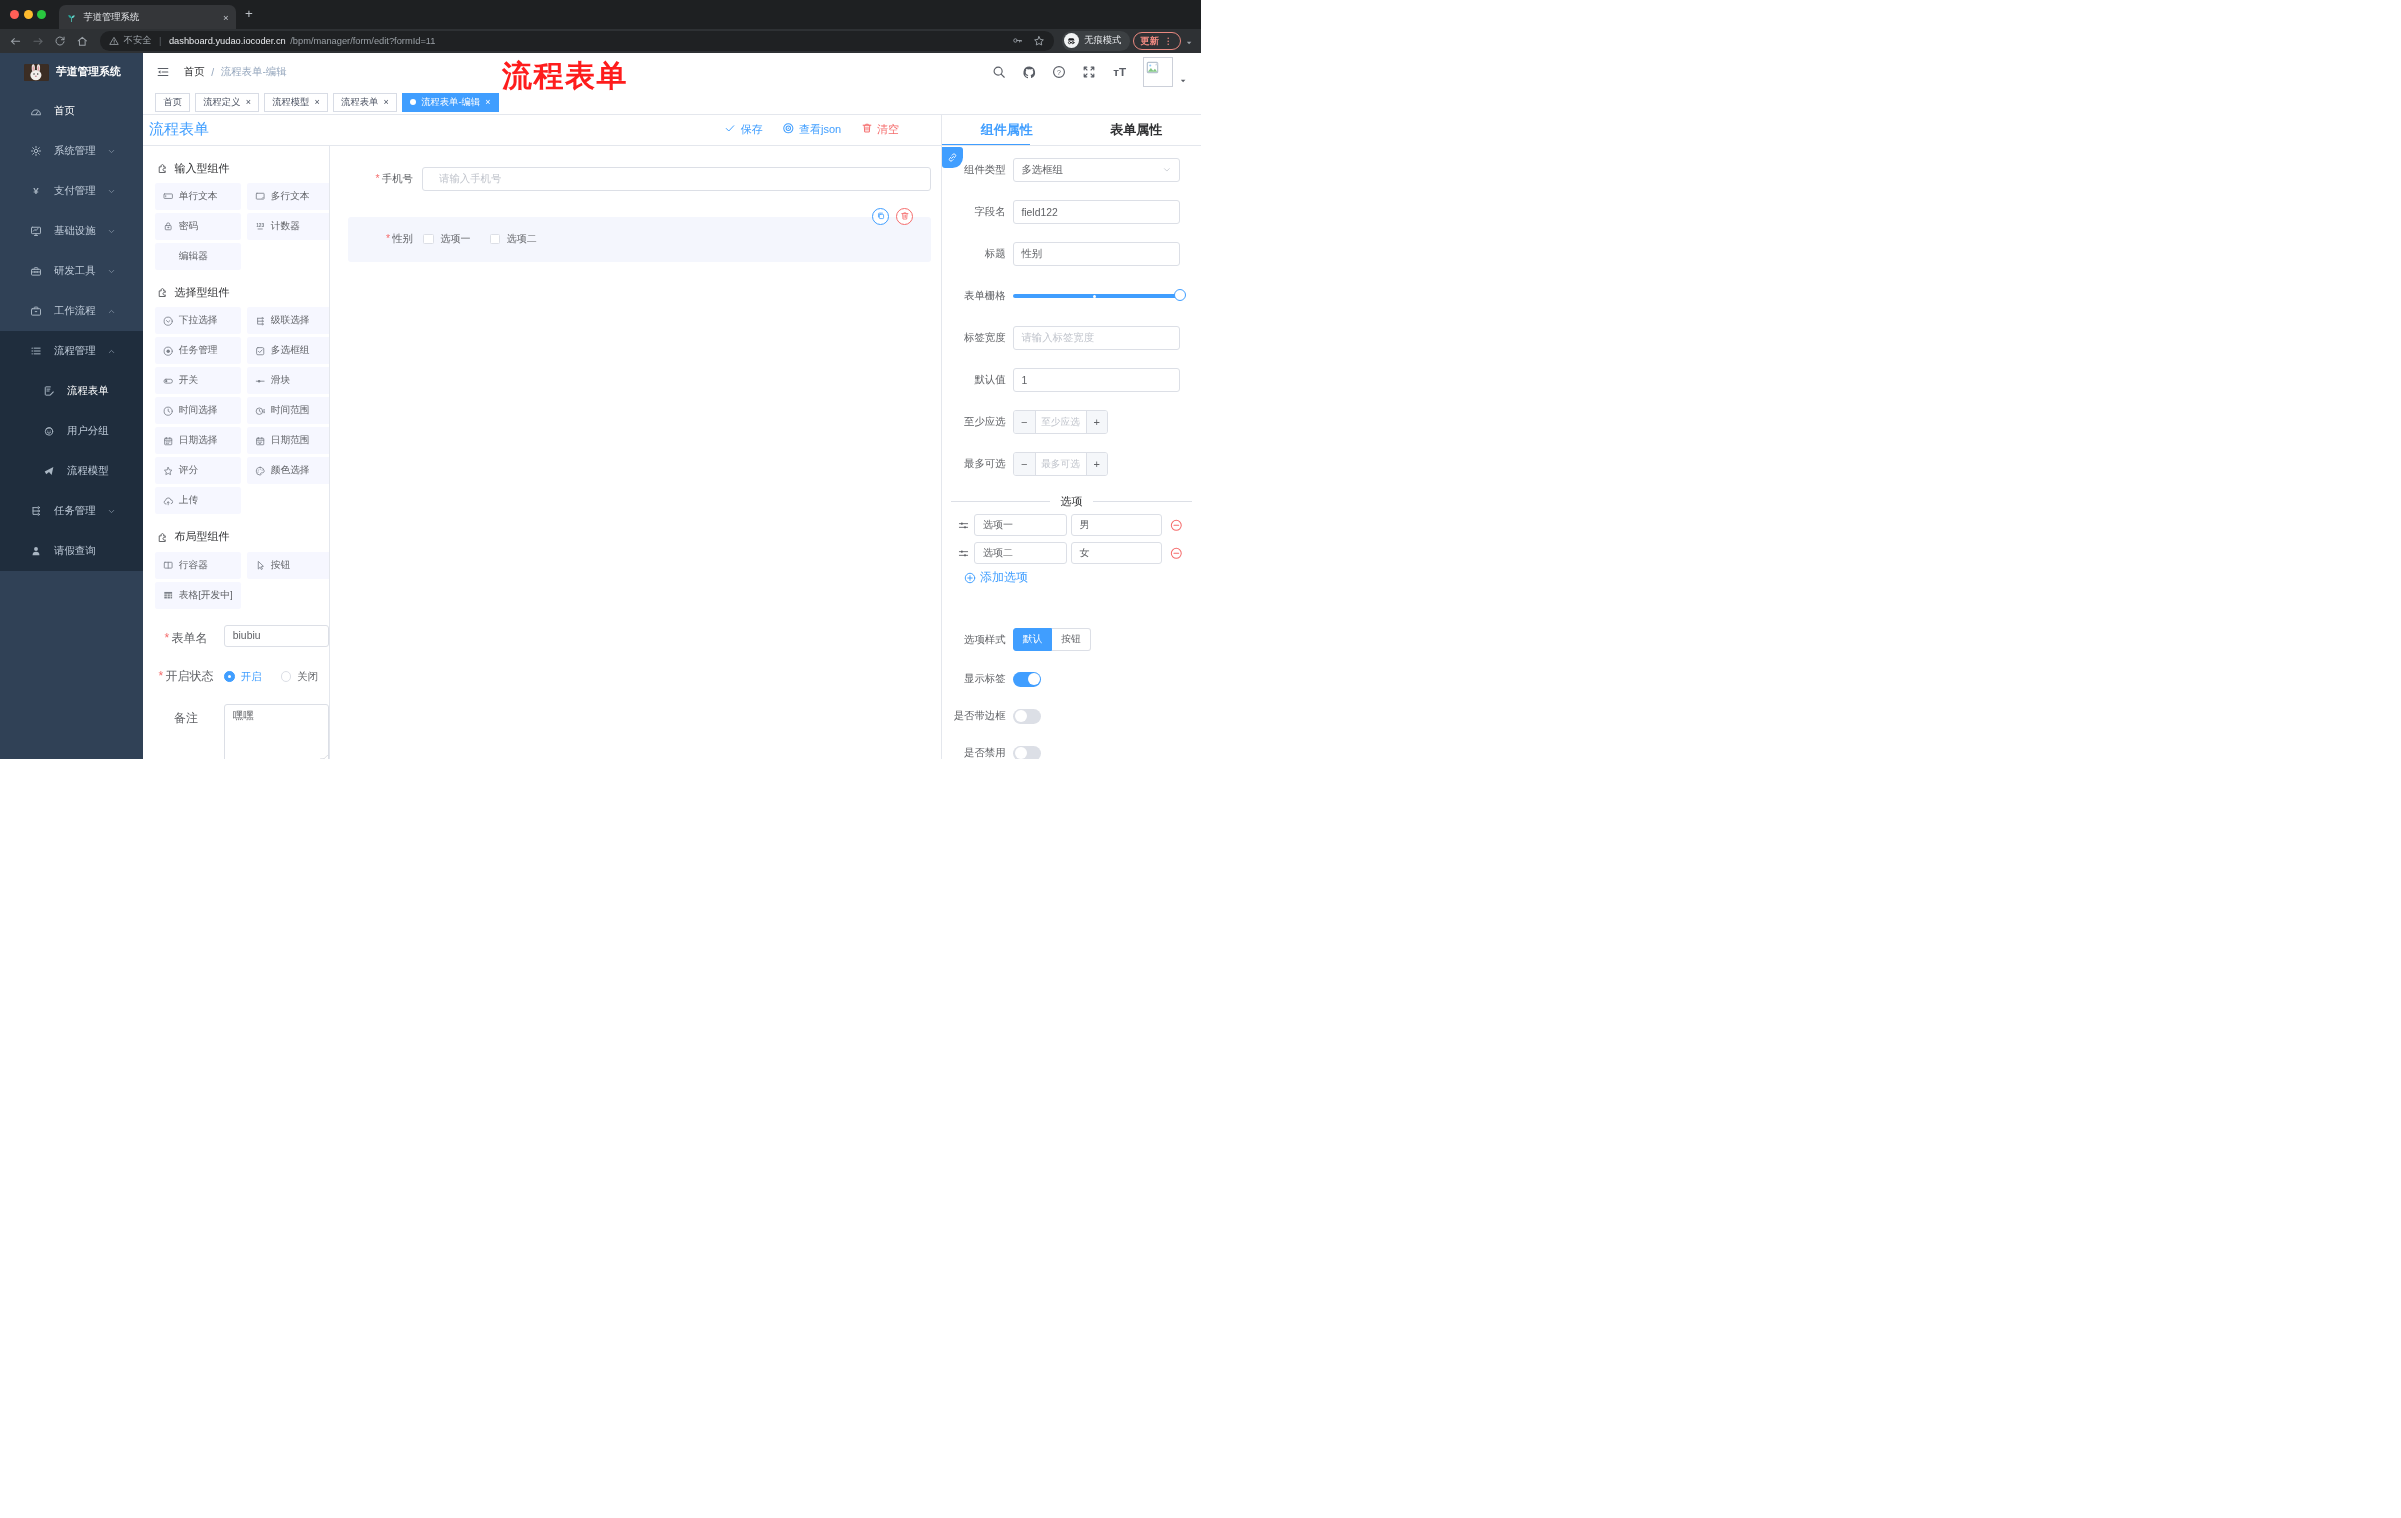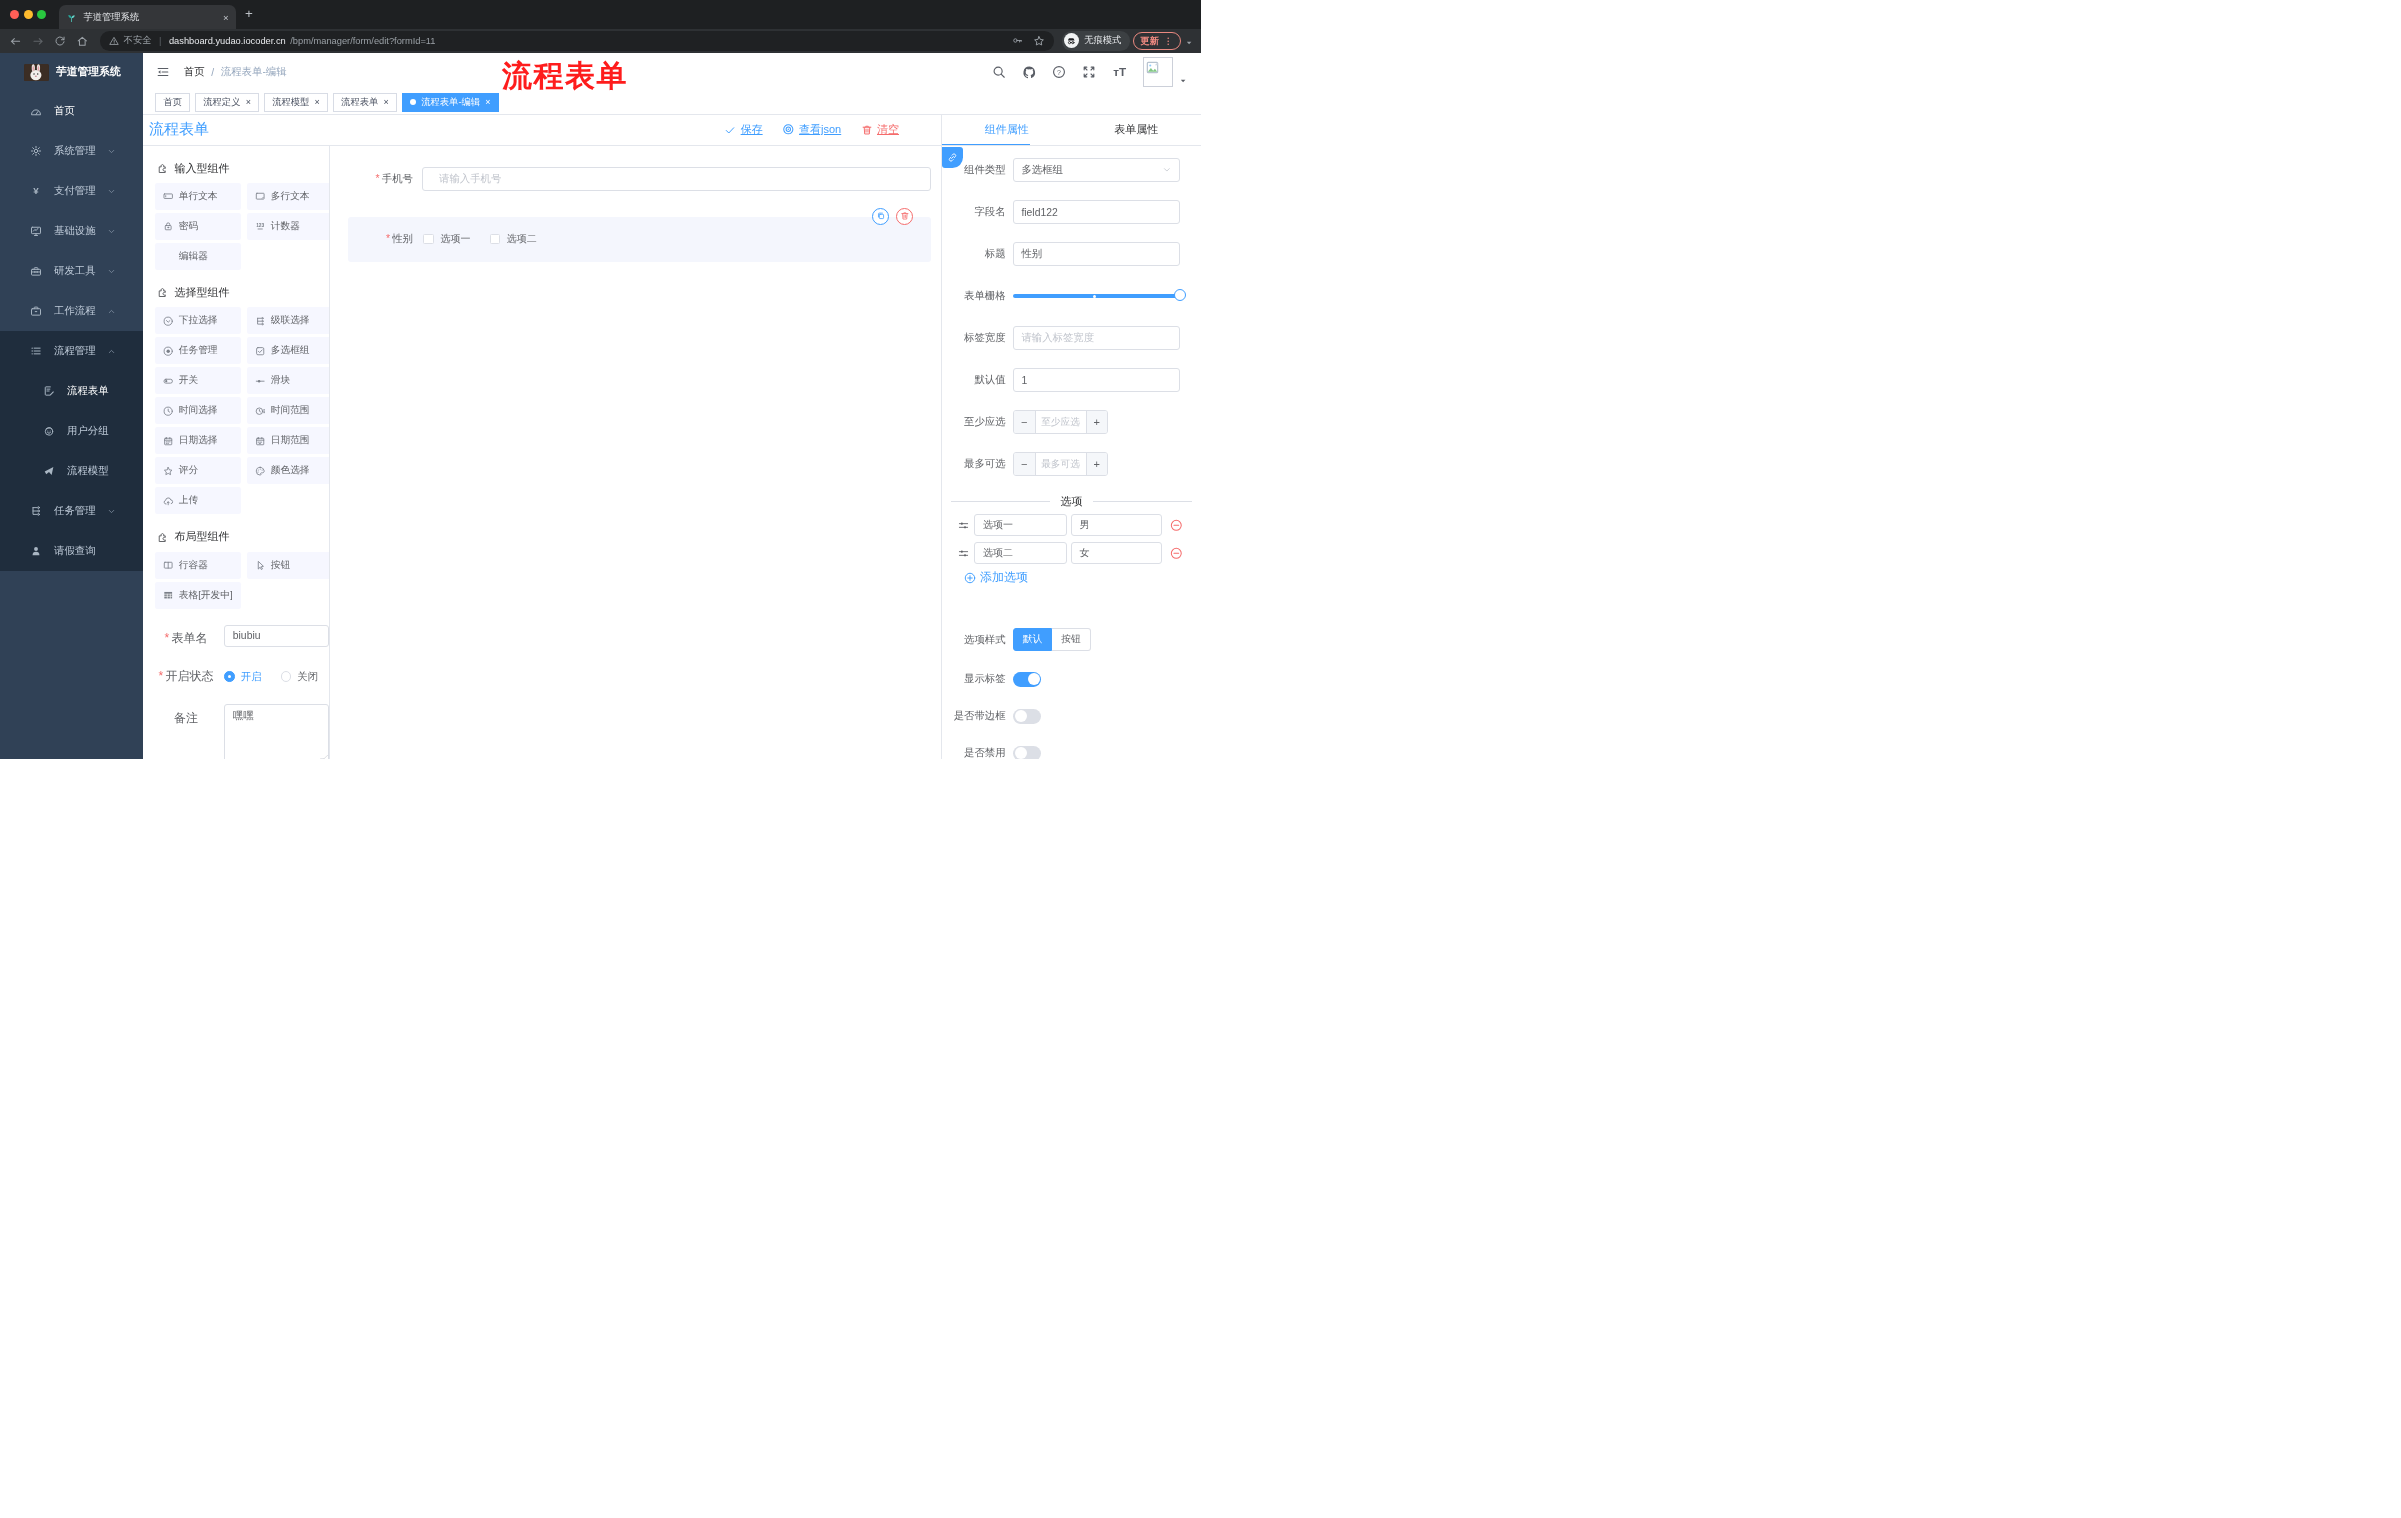--- a/index.html
+++ b/index.html
@@ -61,24 +61,24 @@
   .rtab .dot{width:6px;height:6px;border-radius:50%;background:#fff;display:none;}
   .rtab .x{font-size:9px;}
   .rtab.active{background:#409eff;border-color:#409eff;color:#fff;}
   .rtab.active .dot{display:block;}
 
   
   .workbar{height:30.5px;display:flex;border-bottom:0.7px solid #e4e7ed;}
   .toolbar{flex:1;display:flex;align-items:center;padding:0 42px 0 6px;min-width:0;}
   .tb-title{color:#409eff;font-size:15px;}
   .tb-acts{margin-left:auto;display:flex;align-items:center;gap:19.3px;font-size:11px;}
-  .tb-btn{display:flex;align-items:center;gap:4.5px;color:#409eff;cursor:pointer;text-decoration:underline;}
+  .tb-btn{display:flex;align-items:flex-start;gap:4.5px;color:#409eff;cursor:pointer;}
   .tb-btn.danger{color:#f56c6c;}
   .panel-tabs{width:260px;flex:none;border-left:0.7px solid #e4e7ed;display:flex;position:relative;}
-  .ptab{flex:1;display:flex;align-items:center;justify-content:center;font-size:11px;color:#303133;cursor:pointer;}
+  .ptab{flex:1;display:flex;align-items:center;justify-content:center;font-size:13px;color:#303133;cursor:pointer;font-weight:bold;}
   .ptab.active{color:#409eff;}
   .pline{position:absolute;left:0;bottom:-0.7px;width:88px;height:1.5px;background:#409eff;}
 
   
   .workarea{display:flex;height:614px;}
   .palette{width:187px;flex:none;border-right:0.7px solid #e4e7ed;padding:0 0 0 12px;overflow:hidden;}
   .sechead{display:flex;align-items:center;gap:6px;color:#303133;font-size:11px;margin:15px 0 7.4px 1.5px;}
   .sechead .ic{color:#606266;}
   .pgrid{display:flex;flex-wrap:wrap;gap:3px 6px;width:178px;}
   .pitem{width:86px;height:27px;background:#f6f7ff;border-radius:2.2px;display:flex;align-items:center;gap:5.2px;padding-left:8.2px;font-size:9.7px;color:#606266;cursor:grab;}

